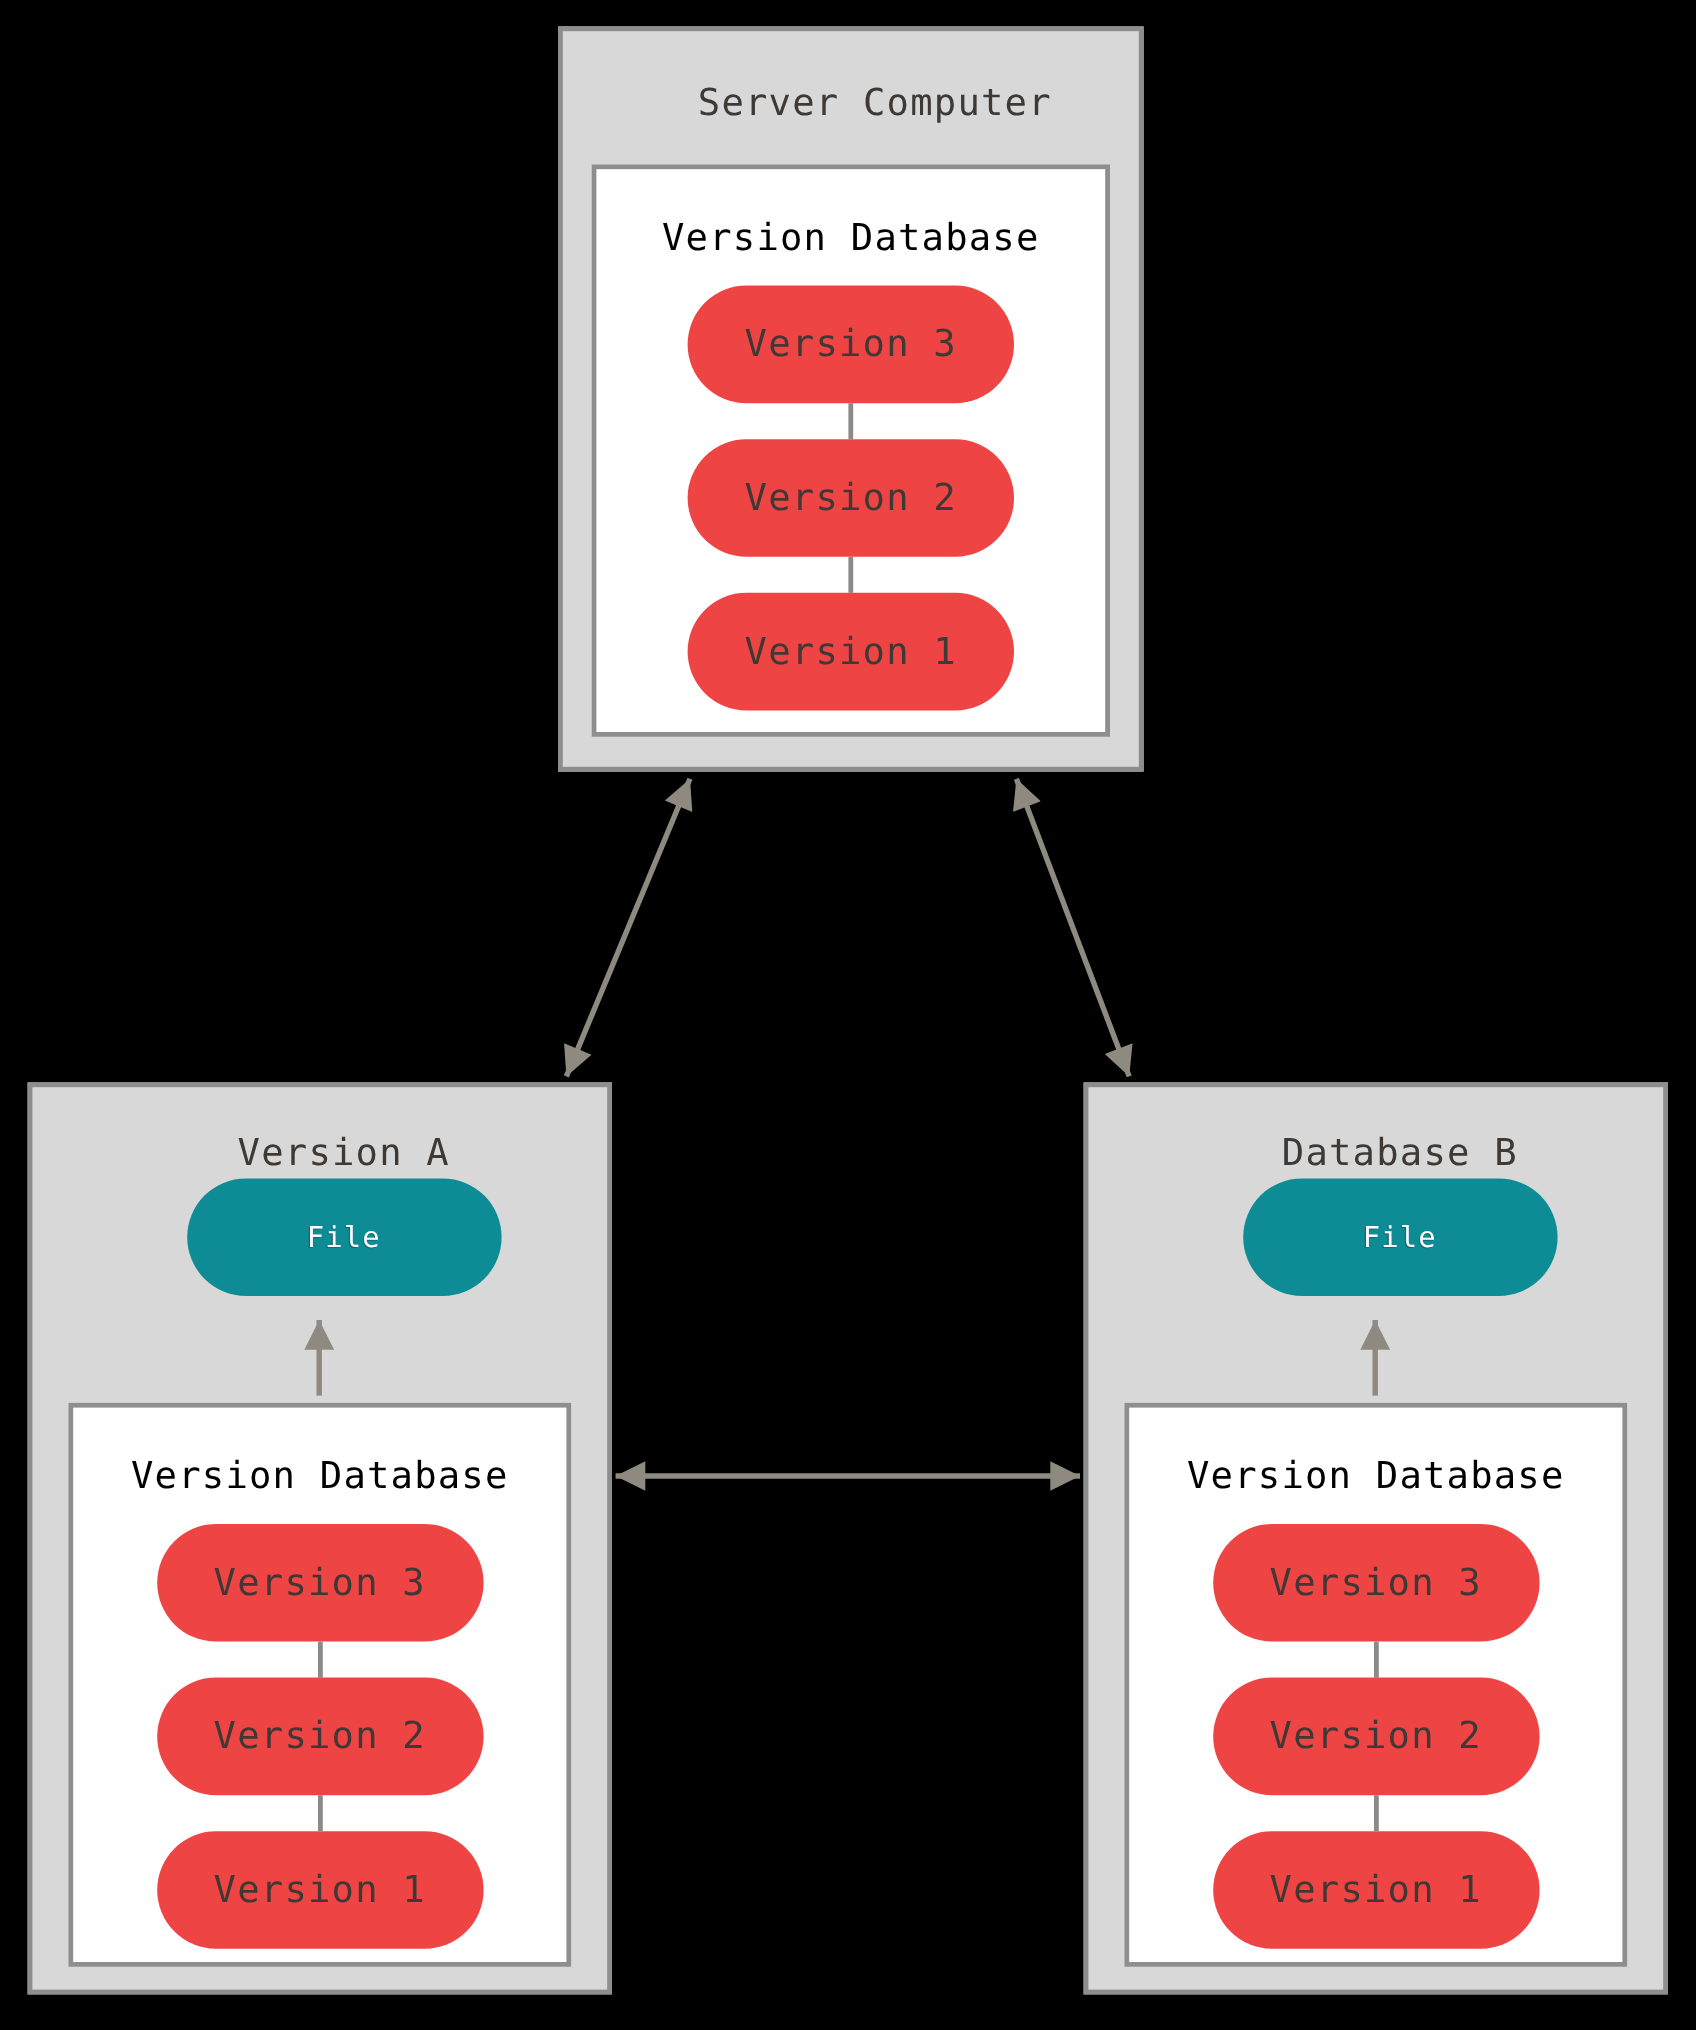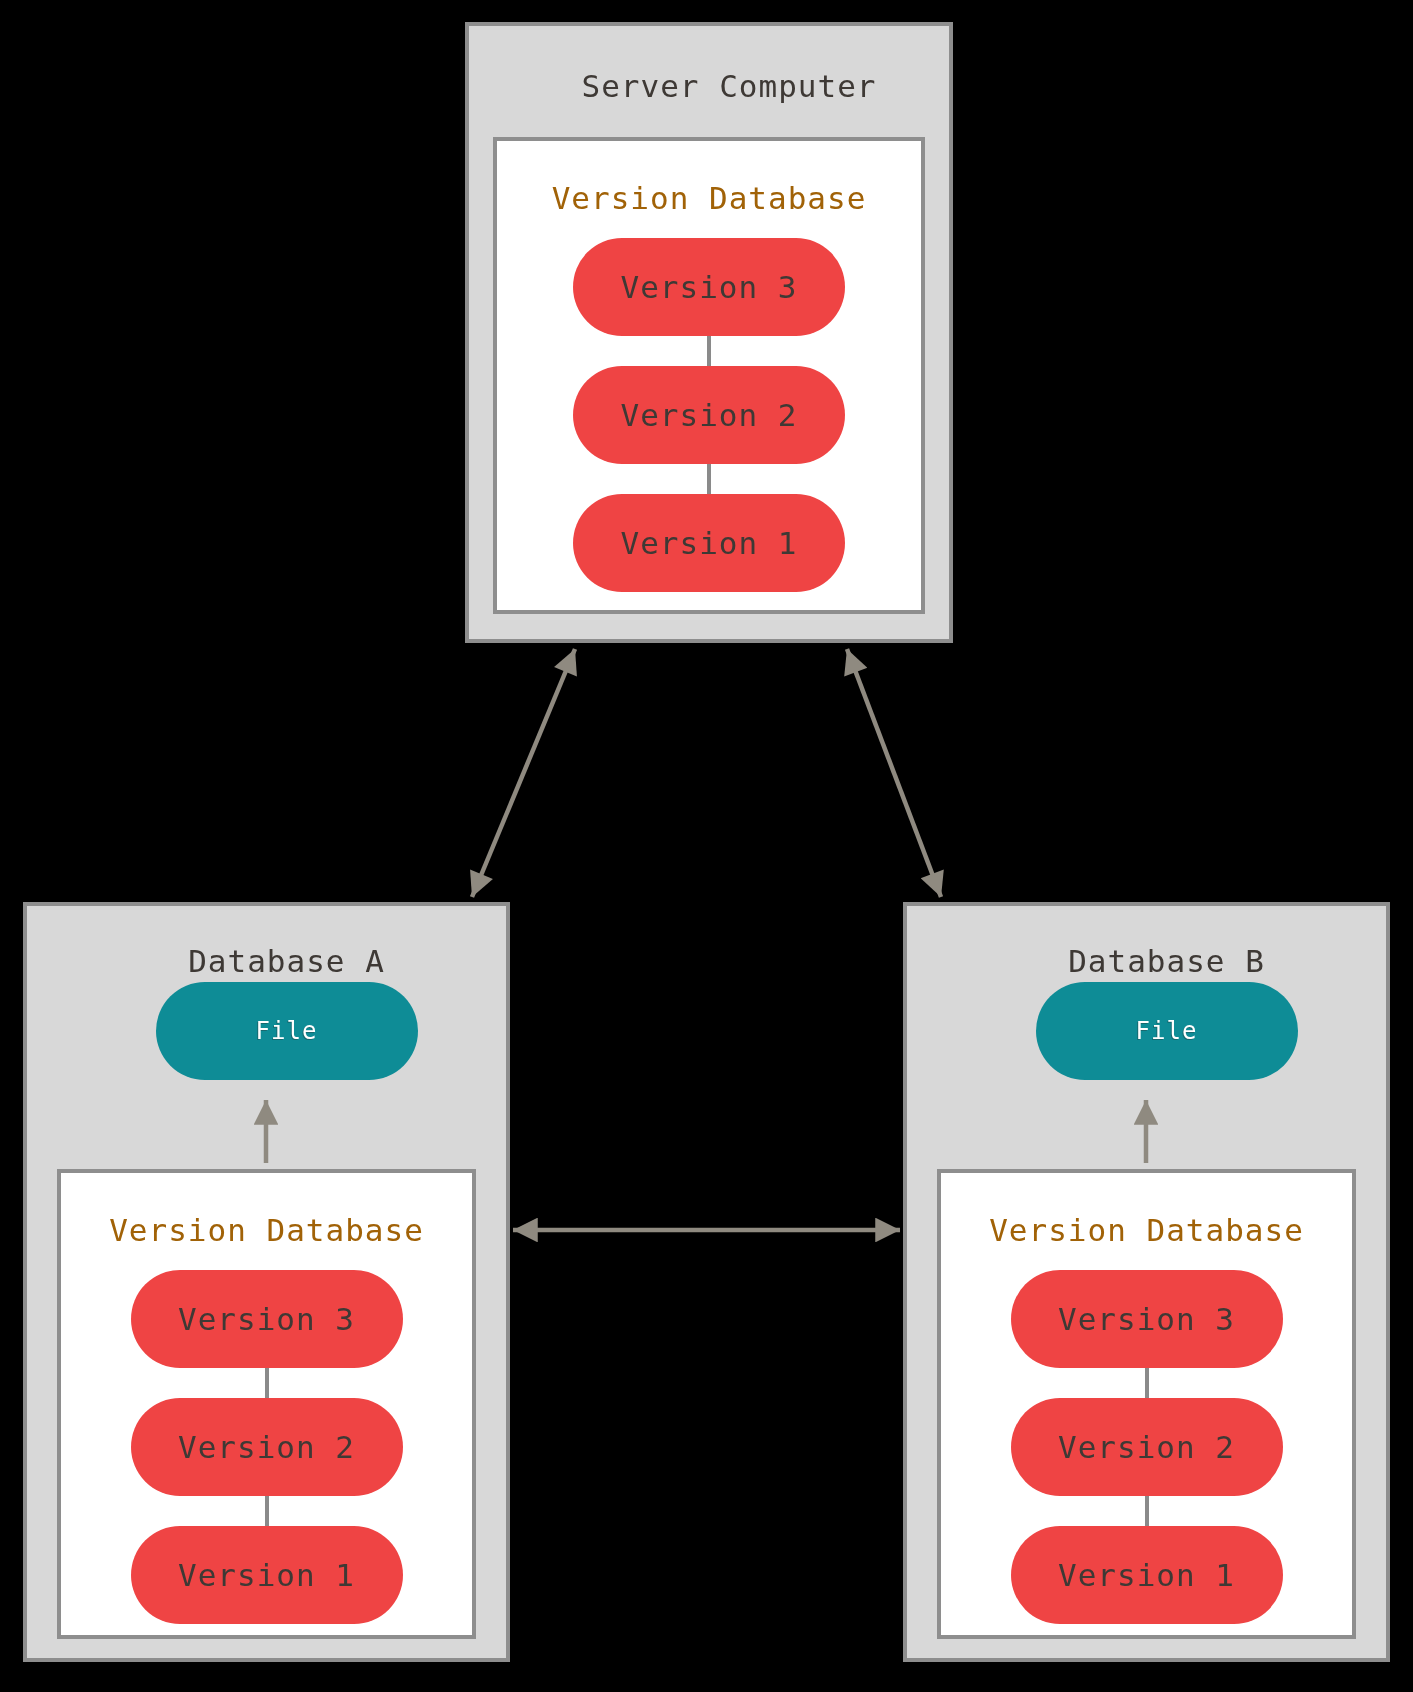--- a/index.html
+++ b/index.html
@@ -66,21 +66,21 @@
   }
   .server .db-box     { left: 24px; right: 24px; top: 111px; bottom: 25px; }
   .computer-a .db-box,
   .computer-b .db-box { left: 30px; right: 30px; top: 263px; bottom: 19px; }
 
   .db-title {
     font-size: 31px;
     line-height: 38px;
     letter-spacing: 1px;
     margin-bottom: 21px;
-    color: #a16207;
+    color: #000000;
     white-space: nowrap;
   }
 
   .version-pill {
     width: 272px;
     height: 98px;
     border-radius: 49px;
     background: #ef4444;
     display: flex;
     align-items: center;
@@ -116,21 +116,21 @@
       <div class="db-title">Version Database</div>
       <div class="version-pill">Version 3</div>
       <div class="pill-connector"></div>
       <div class="version-pill">Version 2</div>
       <div class="pill-connector"></div>
       <div class="version-pill">Version 1</div>
     </div>
   </div>
 
   <div class="machine computer-a">
-    <div class="machine-title">Database A</div>
+    <div class="machine-title">Version A</div>
     <div class="file-pill">File</div>
     <div class="db-box">
       <div class="db-title">Version Database</div>
       <div class="version-pill">Version 3</div>
       <div class="pill-connector"></div>
       <div class="version-pill">Version 2</div>
       <div class="pill-connector"></div>
       <div class="version-pill">Version 1</div>
     </div>
   </div>

